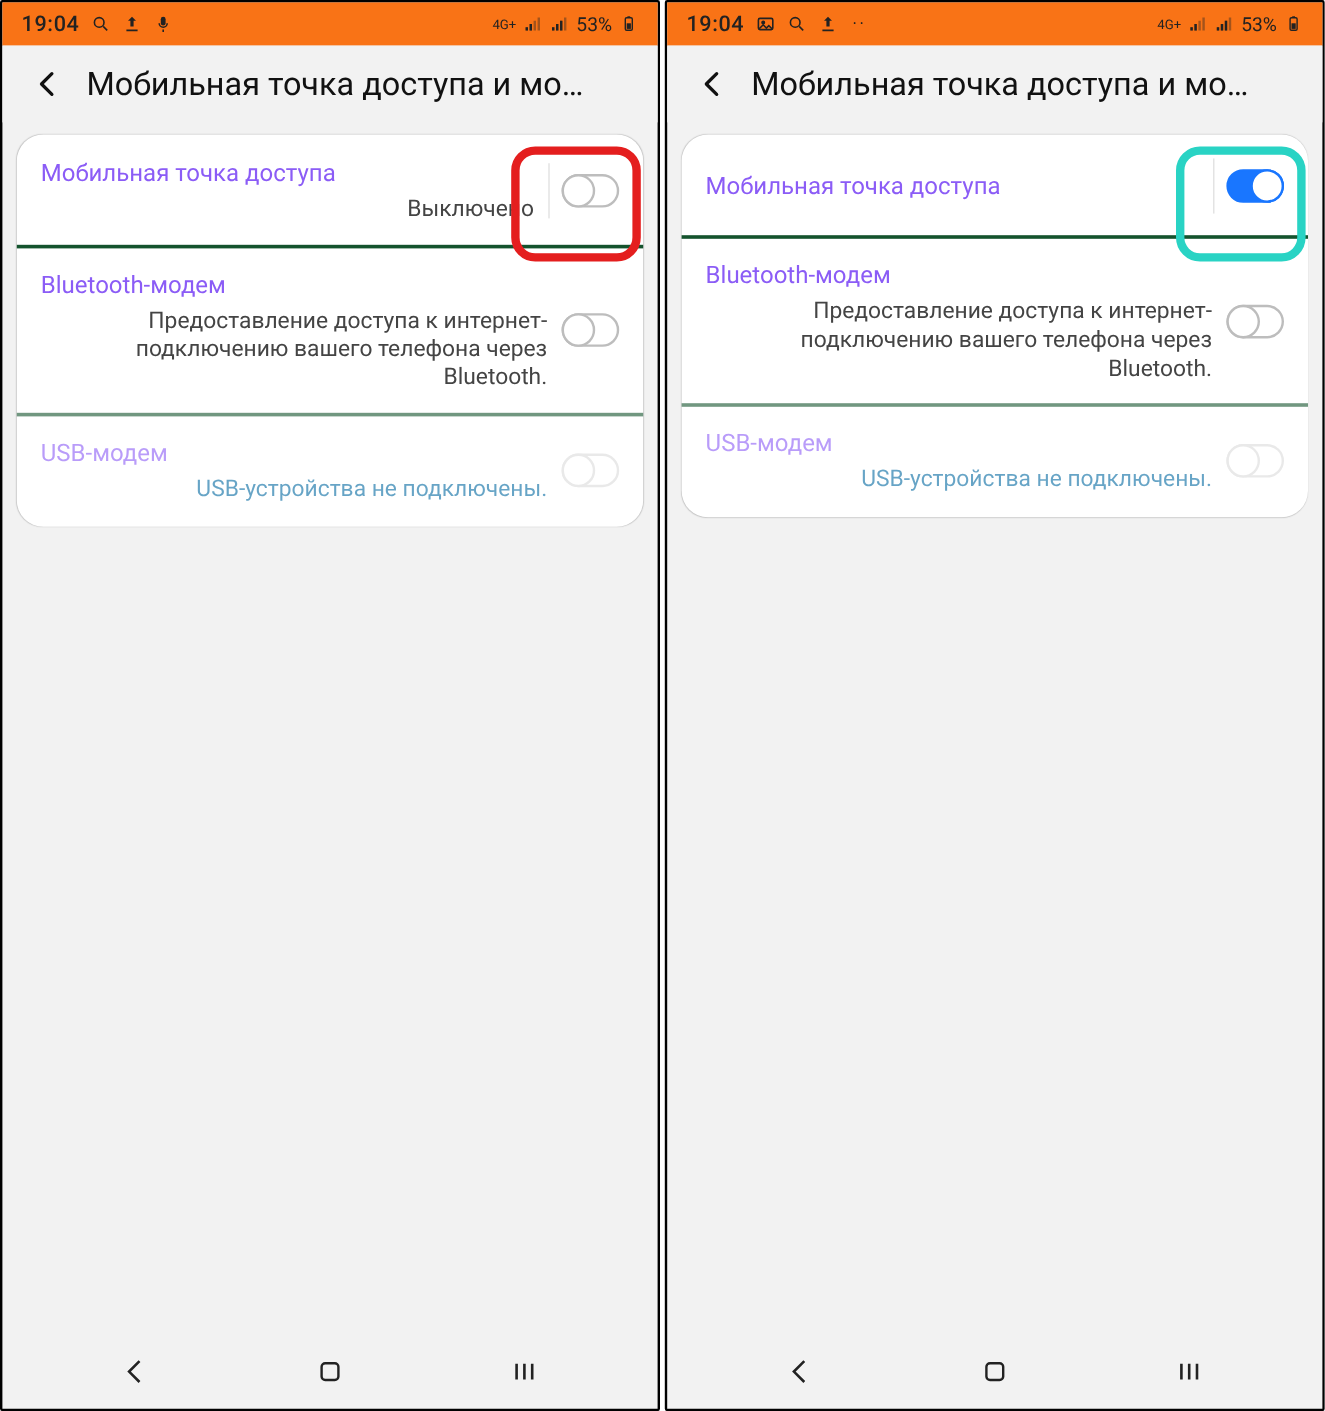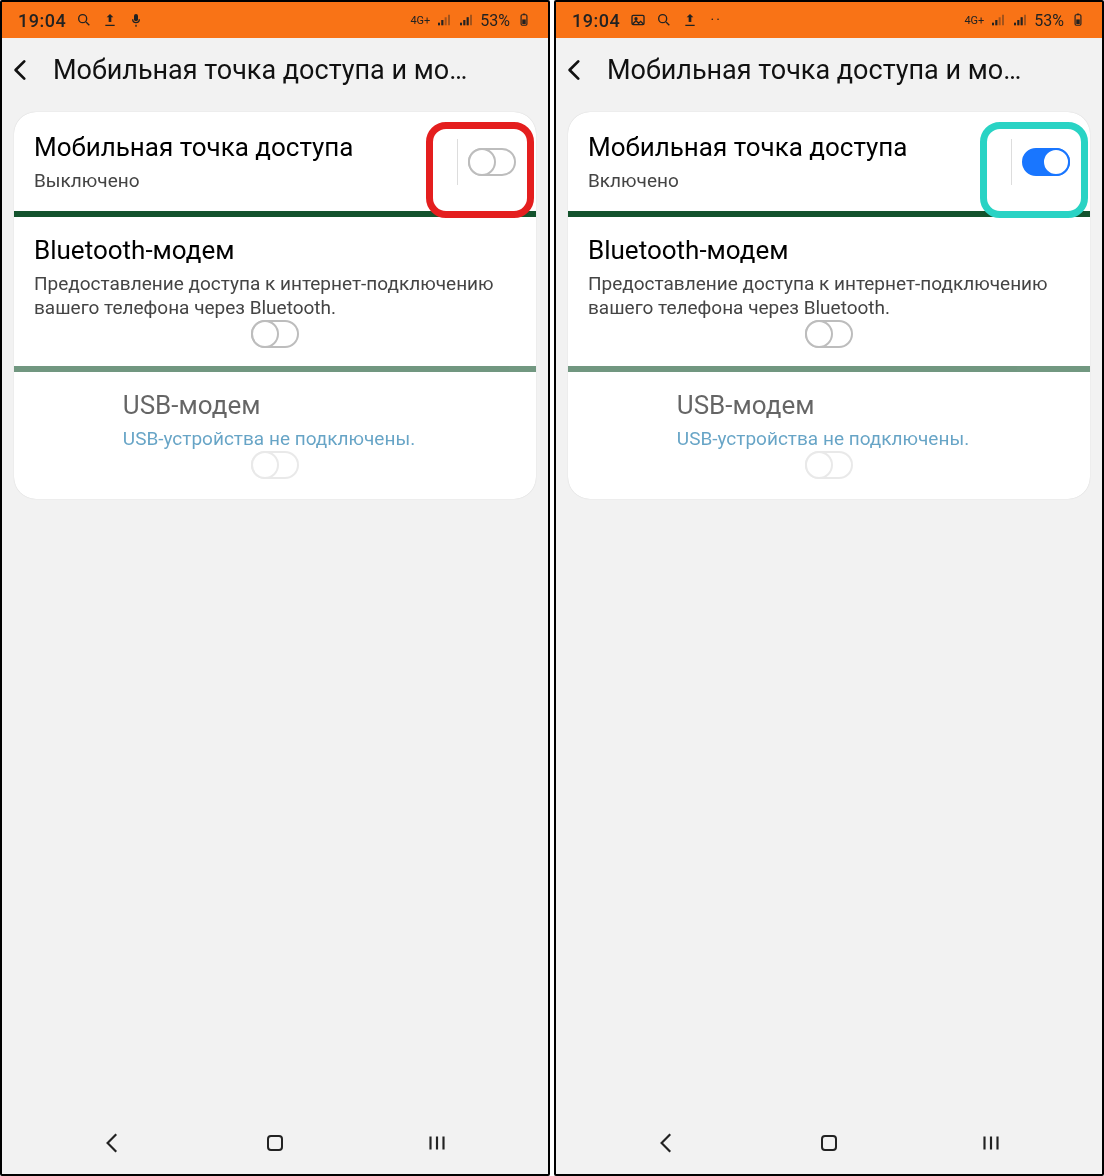--- a/index.html
+++ b/index.html
@@ -31,21 +31,21 @@
     color: #222;
   }
   .status-left { display: flex; align-items: center; gap: 10px; }
   .status-right { margin-left: auto; display: flex; align-items: center; gap: 6px; font-size: 16px; justify-content: flex-end; }
   .status-icon { width: 16px; height: 16px; display:inline-flex; align-items:center; justify-content:center; }
   .app-bar {
     height: 64px;
     background: #f2f2f2;
     display: flex;
     align-items: center;
-    padding: 0 10px 0 1px;
+    padding: 0 10px 0 20px;
     gap: 14px;
   }
   .back-btn {
     width: 36px; height: 36px;
     display:flex; align-items:center; justify-content:center;
     color:#222;
   }
   .app-title {
     font-size: 27px;
     color: #111;
@@ -59,24 +59,24 @@
     background: #fff;
     border-radius: 22px;
     padding: 2px 0;
     box-shadow: 0 0 1px rgba(0,0,0,.2);
   }
   .row {
     display:flex;
     align-items:center;
     padding: 18px 20px;
   }
-  .row + .row { border-top: 6px solid #14532d; flex-direction: column; }
+  .row + .row { border-top: 3px solid #14532d; }
   .row-text { flex:1; padding-right: 12px; }
-  .row-title { font-size: 26px; color:#000000; line-height:1.2; }
-  .row-sub { font-size: 19px; color:#444; margin-top:6px; line-height:1.25; }
+  .row-title { font-size: 20px; color:#8b5cf6; line-height:1.2; }
+  .row-sub { font-size: 19px; color:#444; margin-top:6px; line-height:1.25;text-align:right; }
   .row-sub.dim { color:#0369a1; }
   .toggle-sep {
     width:1px; height:46px; background:#ddd; margin:0 10px 0 0;
   }
   .toggle {
     width: 48px; height: 28px;
     border-radius: 14px;
     position: relative;
     background:#fff;
     border:2px solid #bdbdbd;
@@ -281,21 +281,20 @@
           <polyline points="15 4 7 12 15 20"></polyline>
         </svg>
     </div>
     <div class="app-title">Мобильная точка доступа и мо…</div>
   </div>
 
   <div class="card">
     <div class="row" style="position:relative;">
       <div class="row-text">
         <div class="row-title">Мобильная точка доступа</div>
-        <div class="row-sub">Включено</div>
       </div>
       <div class="toggle-sep"></div>
       <div class="toggle on">
           <div class="knob"></div>
         </div>
       <div class="highlight teal" style="top:8px; right:2px; width:108px; height:96px;"></div>
     </div>
     <div class="row">
       <div class="row-text">
         <div class="row-title">Bluetooth-модем</div>

